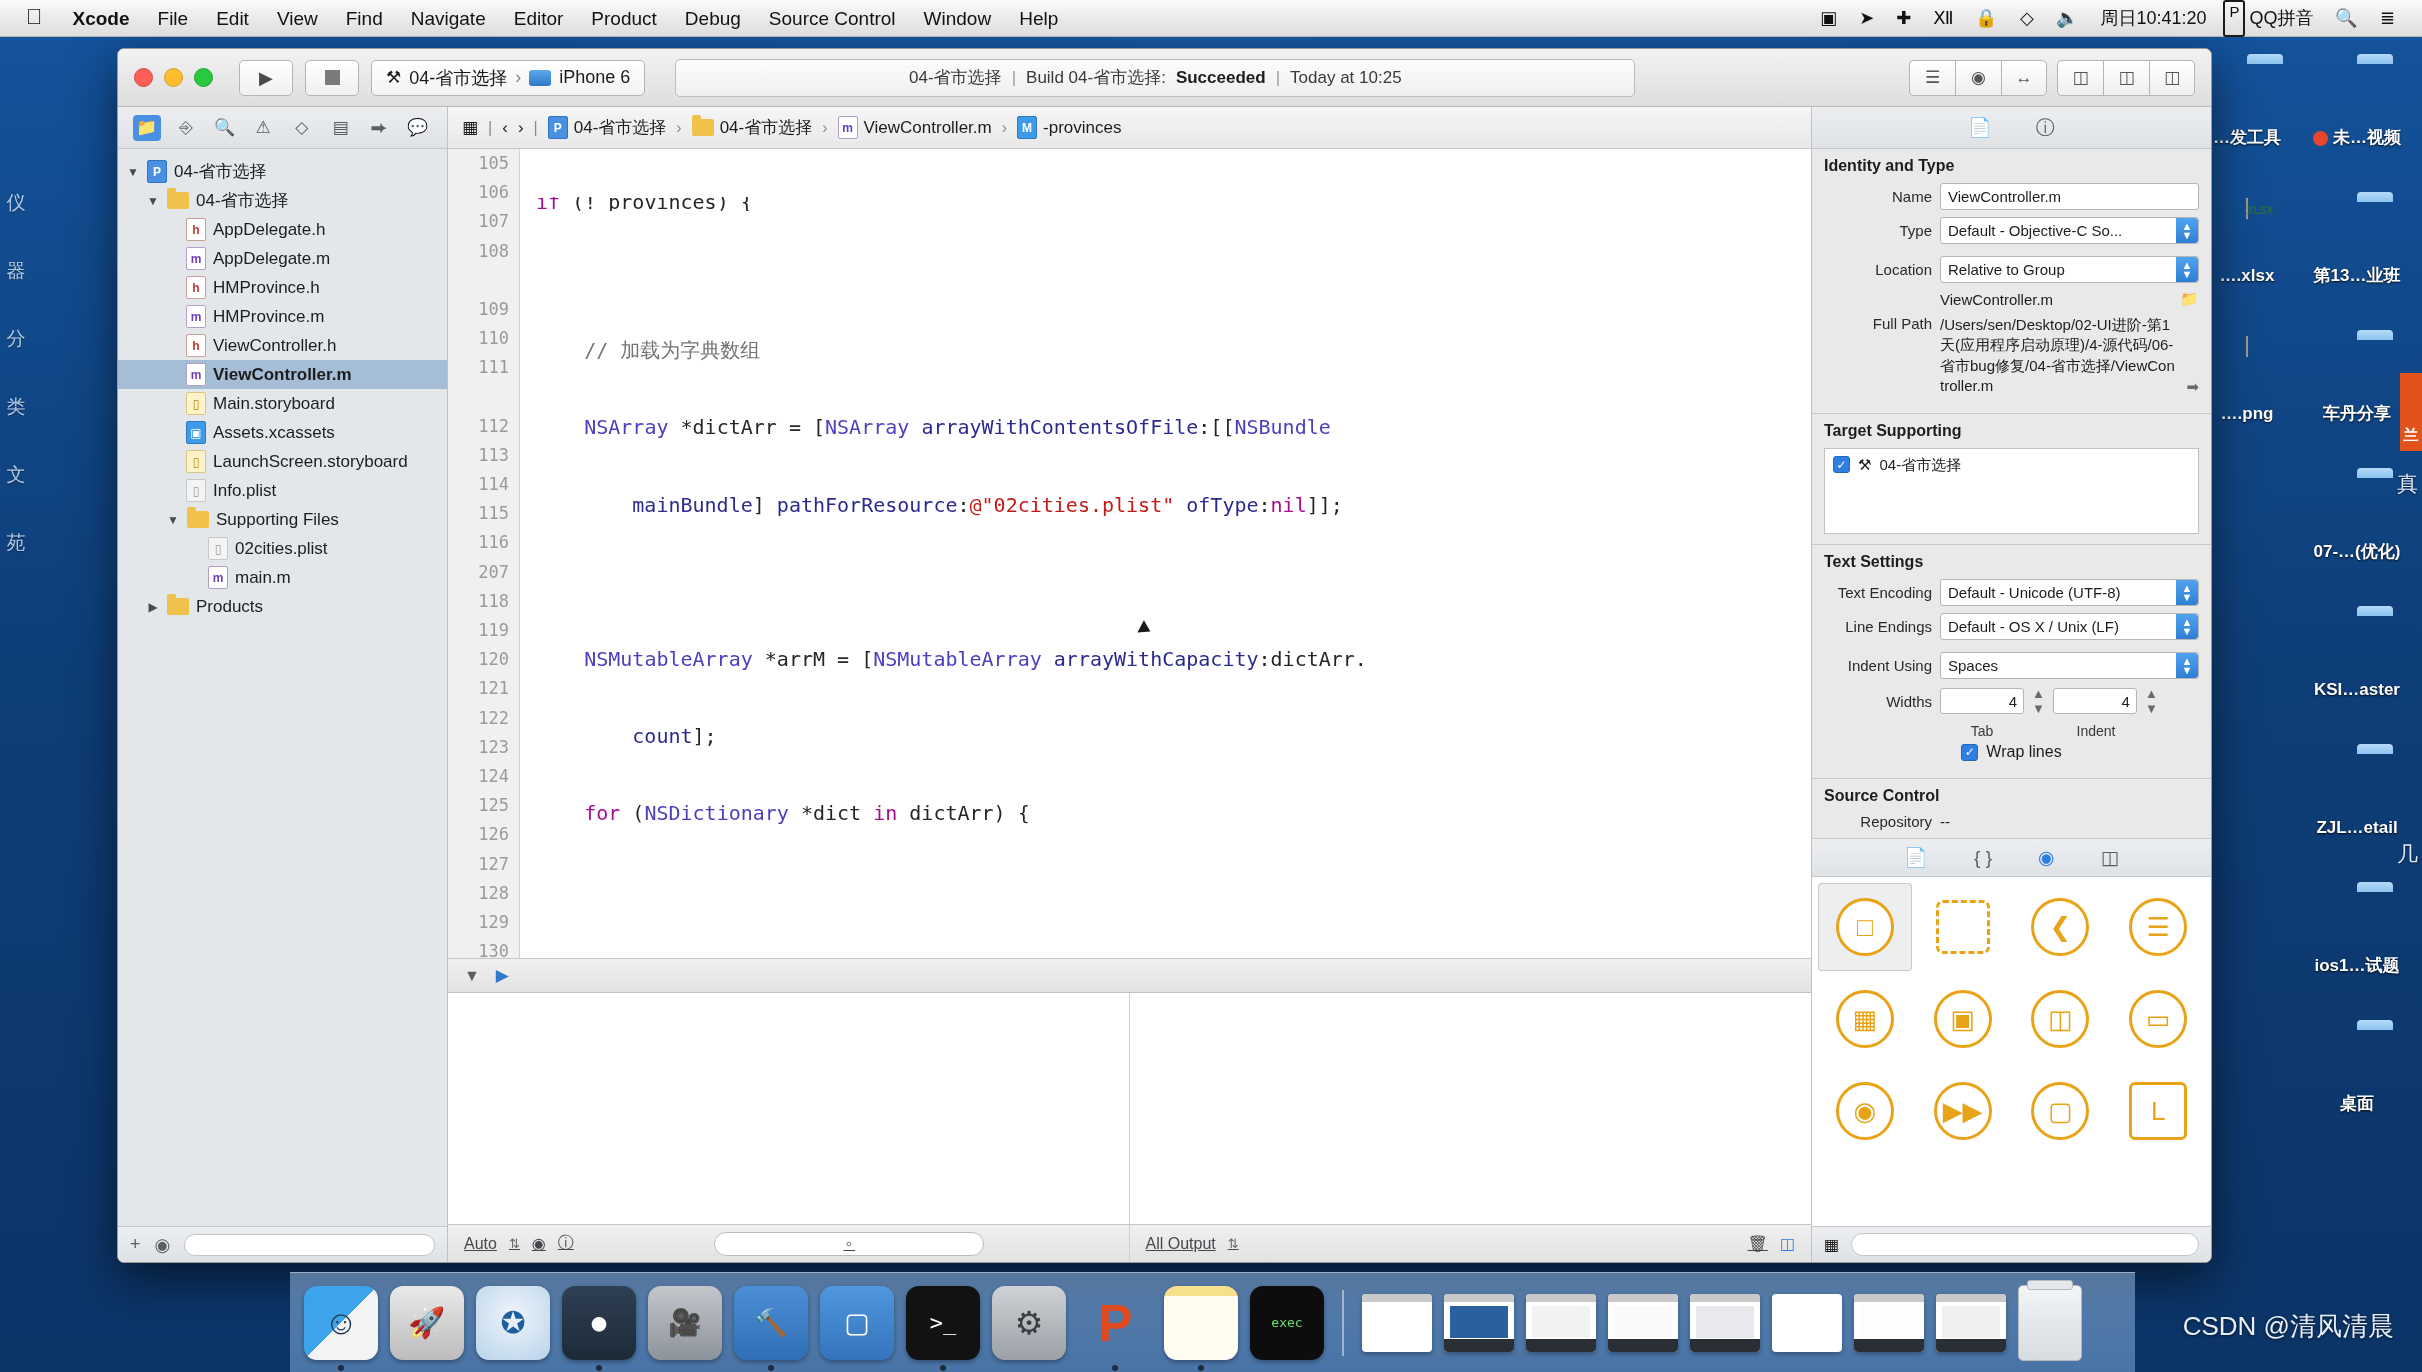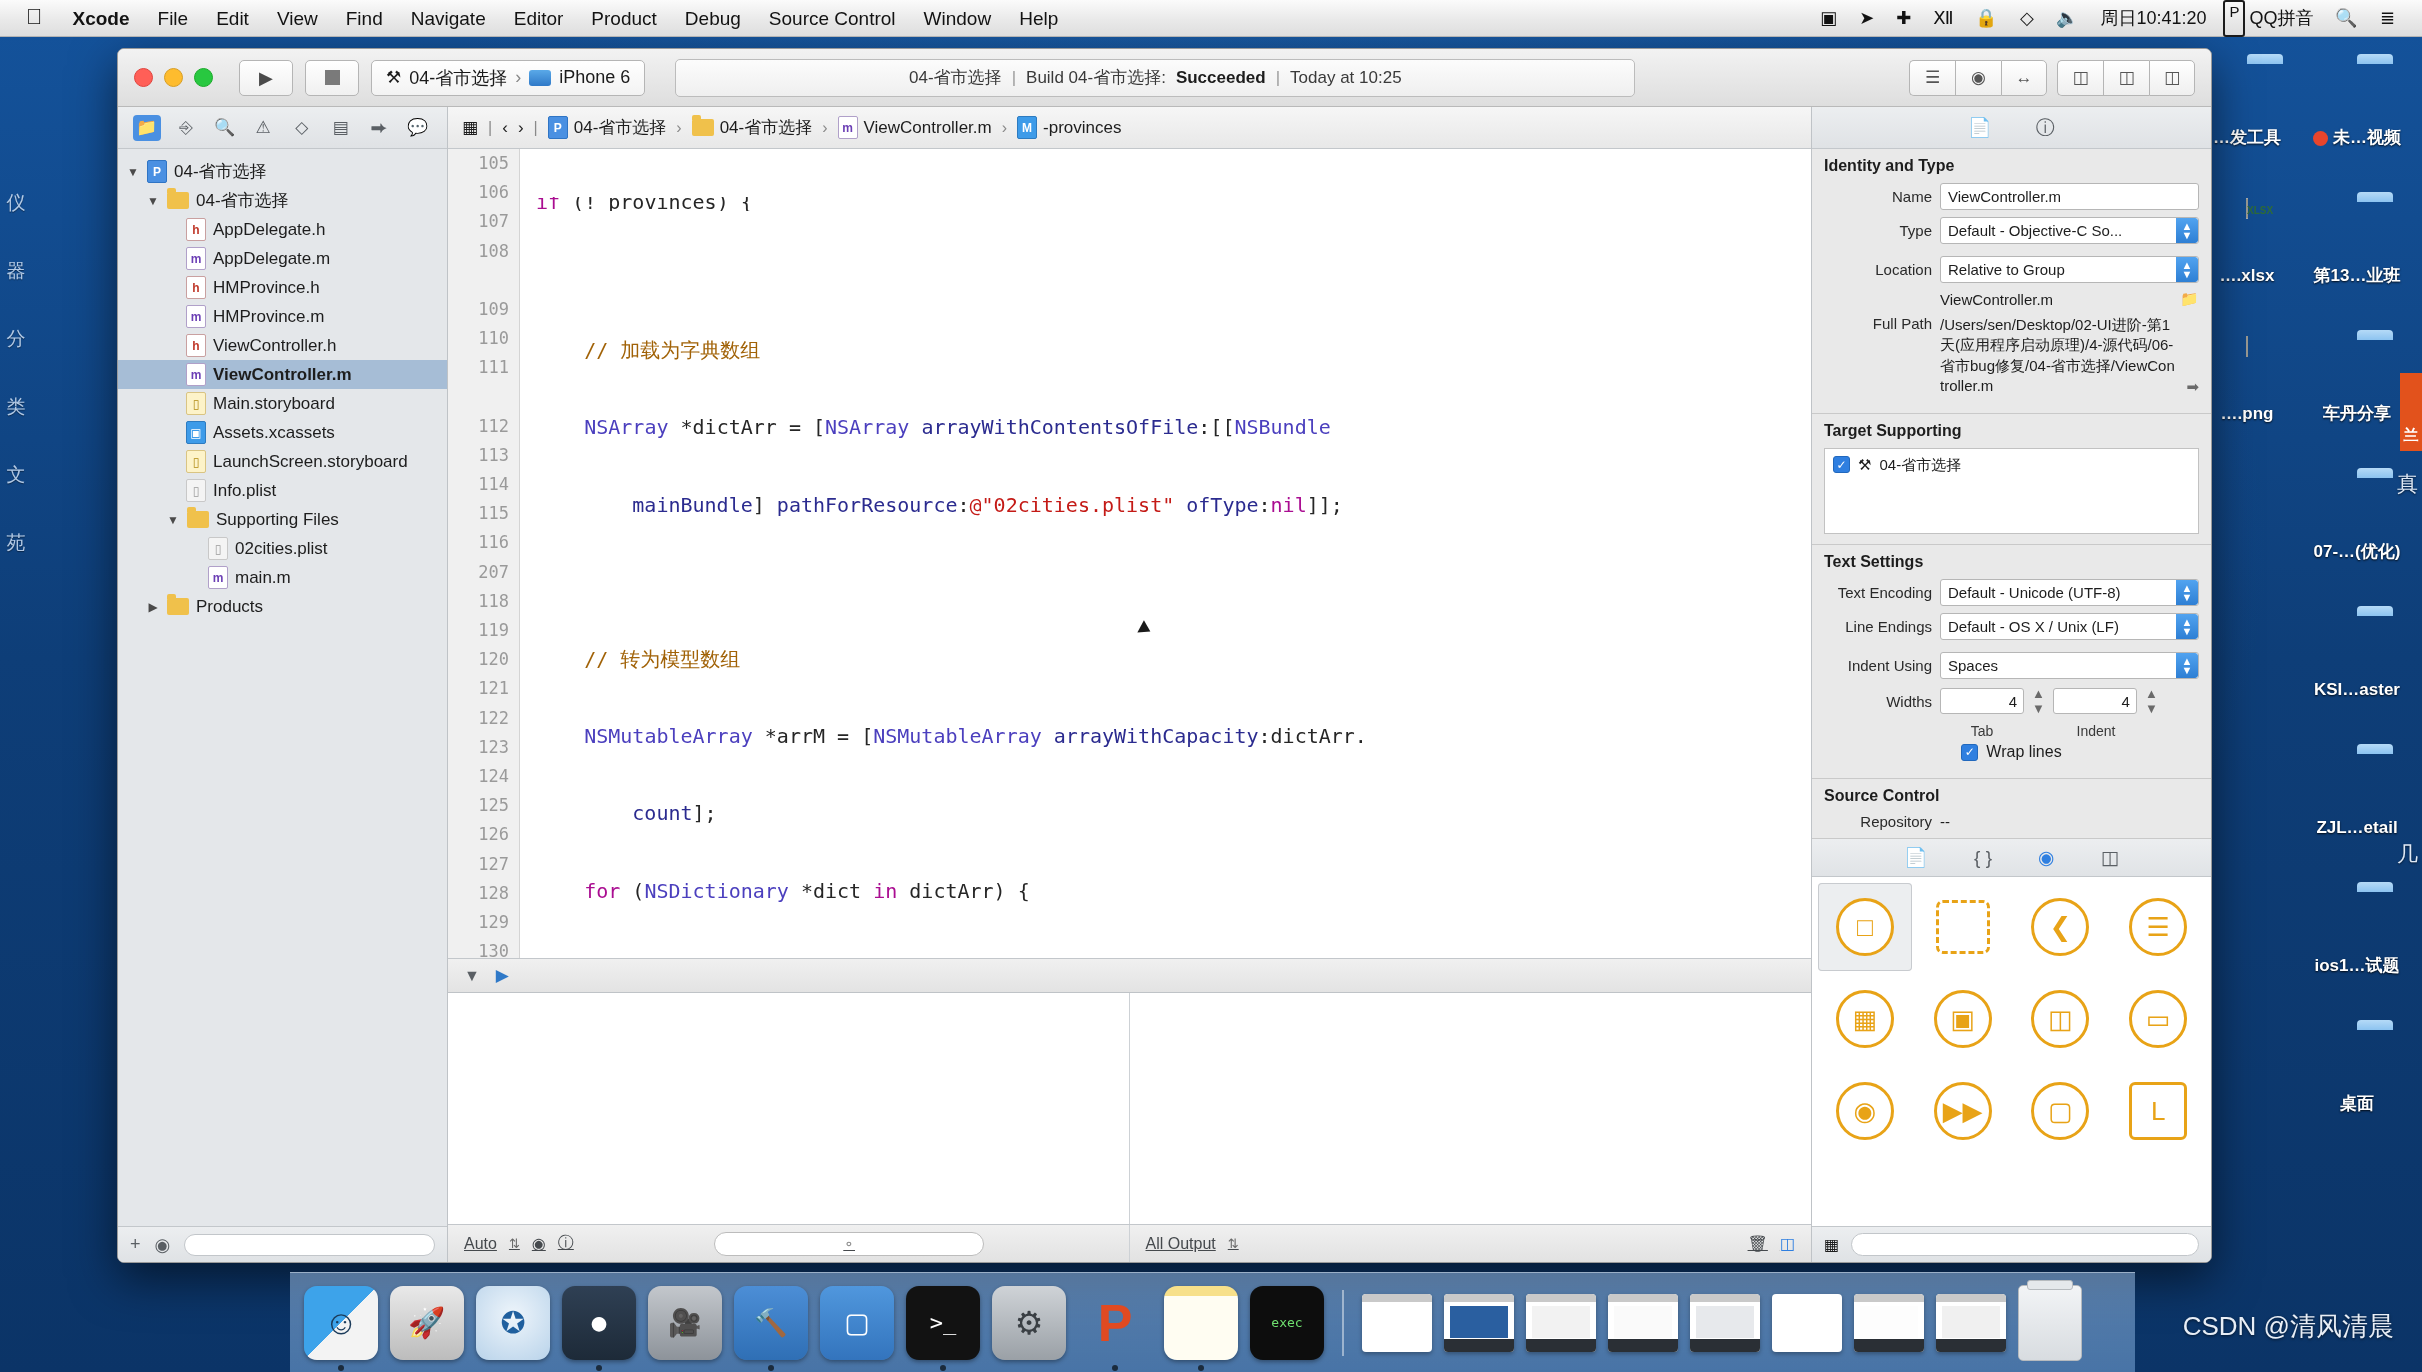--- a/index.html
+++ b/index.html
@@ -237,21 +237,21 @@
     padding-top:0;
   }
   #gutter div{height:29.2px;line-height:29.2px;}
   #codetext{
     flex:1 1 auto; padding-left:16px; font-size:20px; color:#262626;
     white-space:pre; overflow:hidden;
   }
   #codetext .ln{height:29.2px;line-height:29.2px;}      
   .kc{color:#aa0d91;}     
   .cls{color:#4b3fbe;}    
-  .cm{color:#a16207;}     
+  .cm{color:#737373;}     
   .str{color:#c41a16;}    
   .msg{color:#2b2b8f;}    
   .pl2{color:#262626;}
 
   #editor-bottom-bar{
     height:34px;flex:0 0 34px;border-top:1px solid #c3c7cb;
     background:linear-gradient(180deg,#f0f0f0,#e3e3e3);
     display:flex;align-items:center;gap:16px;padding:0 16px;font-size:16px;color:#5a5f64;
   }
   .bluearrow{color:#2f79c8;font-size:17px;}
@@ -691,21 +691,20 @@
           <div>129</div>
           <div>130</div>
         </div>
         <div id="codetext">
           <div class="ln" style="height:14px;line-height:10px;overflow:hidden;"><span class="kc">if</span> (!_provinces) {</div>
           <div class="ln"></div>
           <div class="ln">    <span class="cm">// 加载为字典数组</span></div>
           <div class="ln">    <span class="cls">NSArray</span> *<span class="pl2">dictArr</span> = [<span class="cls">NSArray</span> <span class="msg">arrayWithContentsOfFile</span>:[[<span class="cls">NSBundle</span></div>
           <div class="ln">        <span class="msg">mainBundle</span>] <span class="msg">pathForResource</span>:<span class="str">@"02cities.plist"</span> <span class="msg">ofType</span>:<span class="kc">nil</span>]];</div>
           <div class="ln"></div>
-          <div class="ln">    <span class="cm">// 转为模型数组</span></div>
           <div class="ln">    <span class="cls">NSMutableArray</span> *<span class="pl2">arrM</span> = [<span class="cls">NSMutableArray</span> <span class="msg">arrayWithCapacity</span>:dictArr.</div>
           <div class="ln">        <span class="msg">count</span>];</div>
           <div class="ln">    <span class="kc">for</span> (<span class="cls">NSDictionary</span> *dict <span class="kc">in</span> dictArr) {</div>
           <div class="ln"></div>
           
           
           
           
           
           

